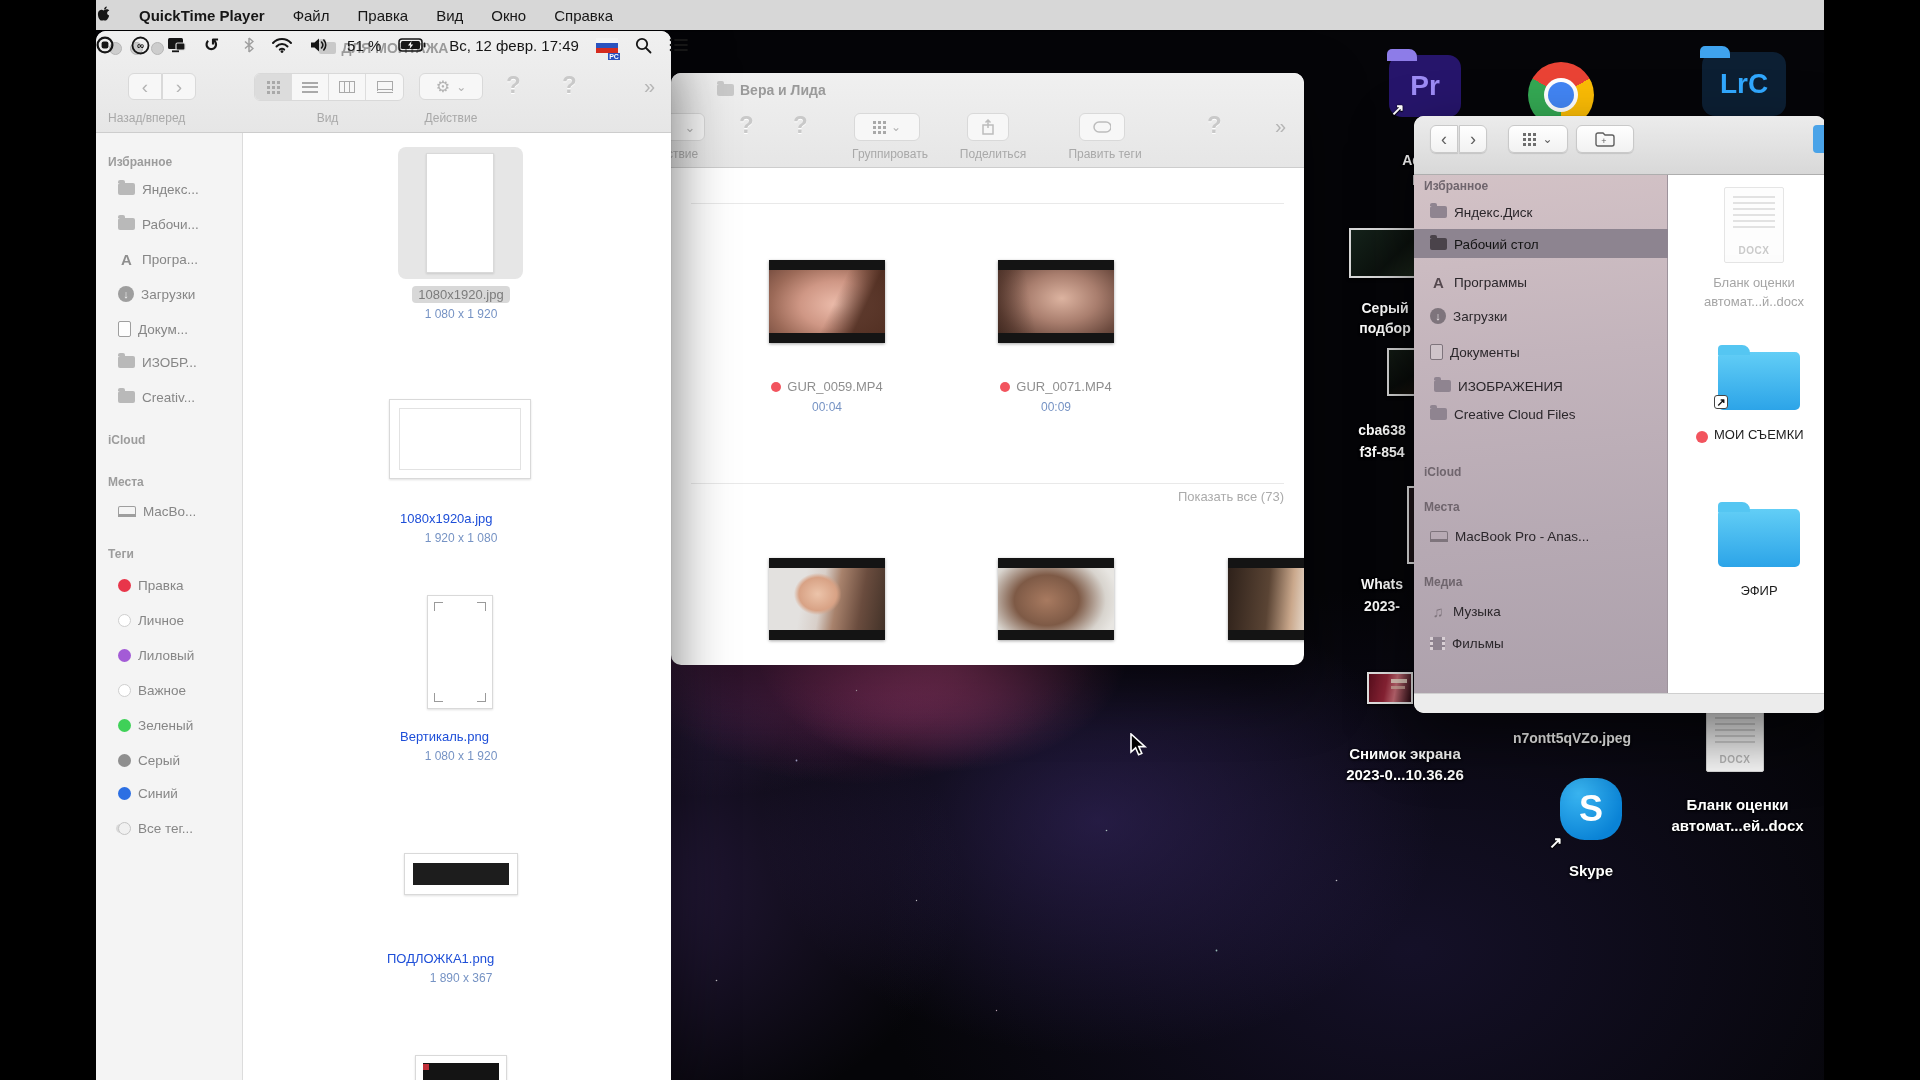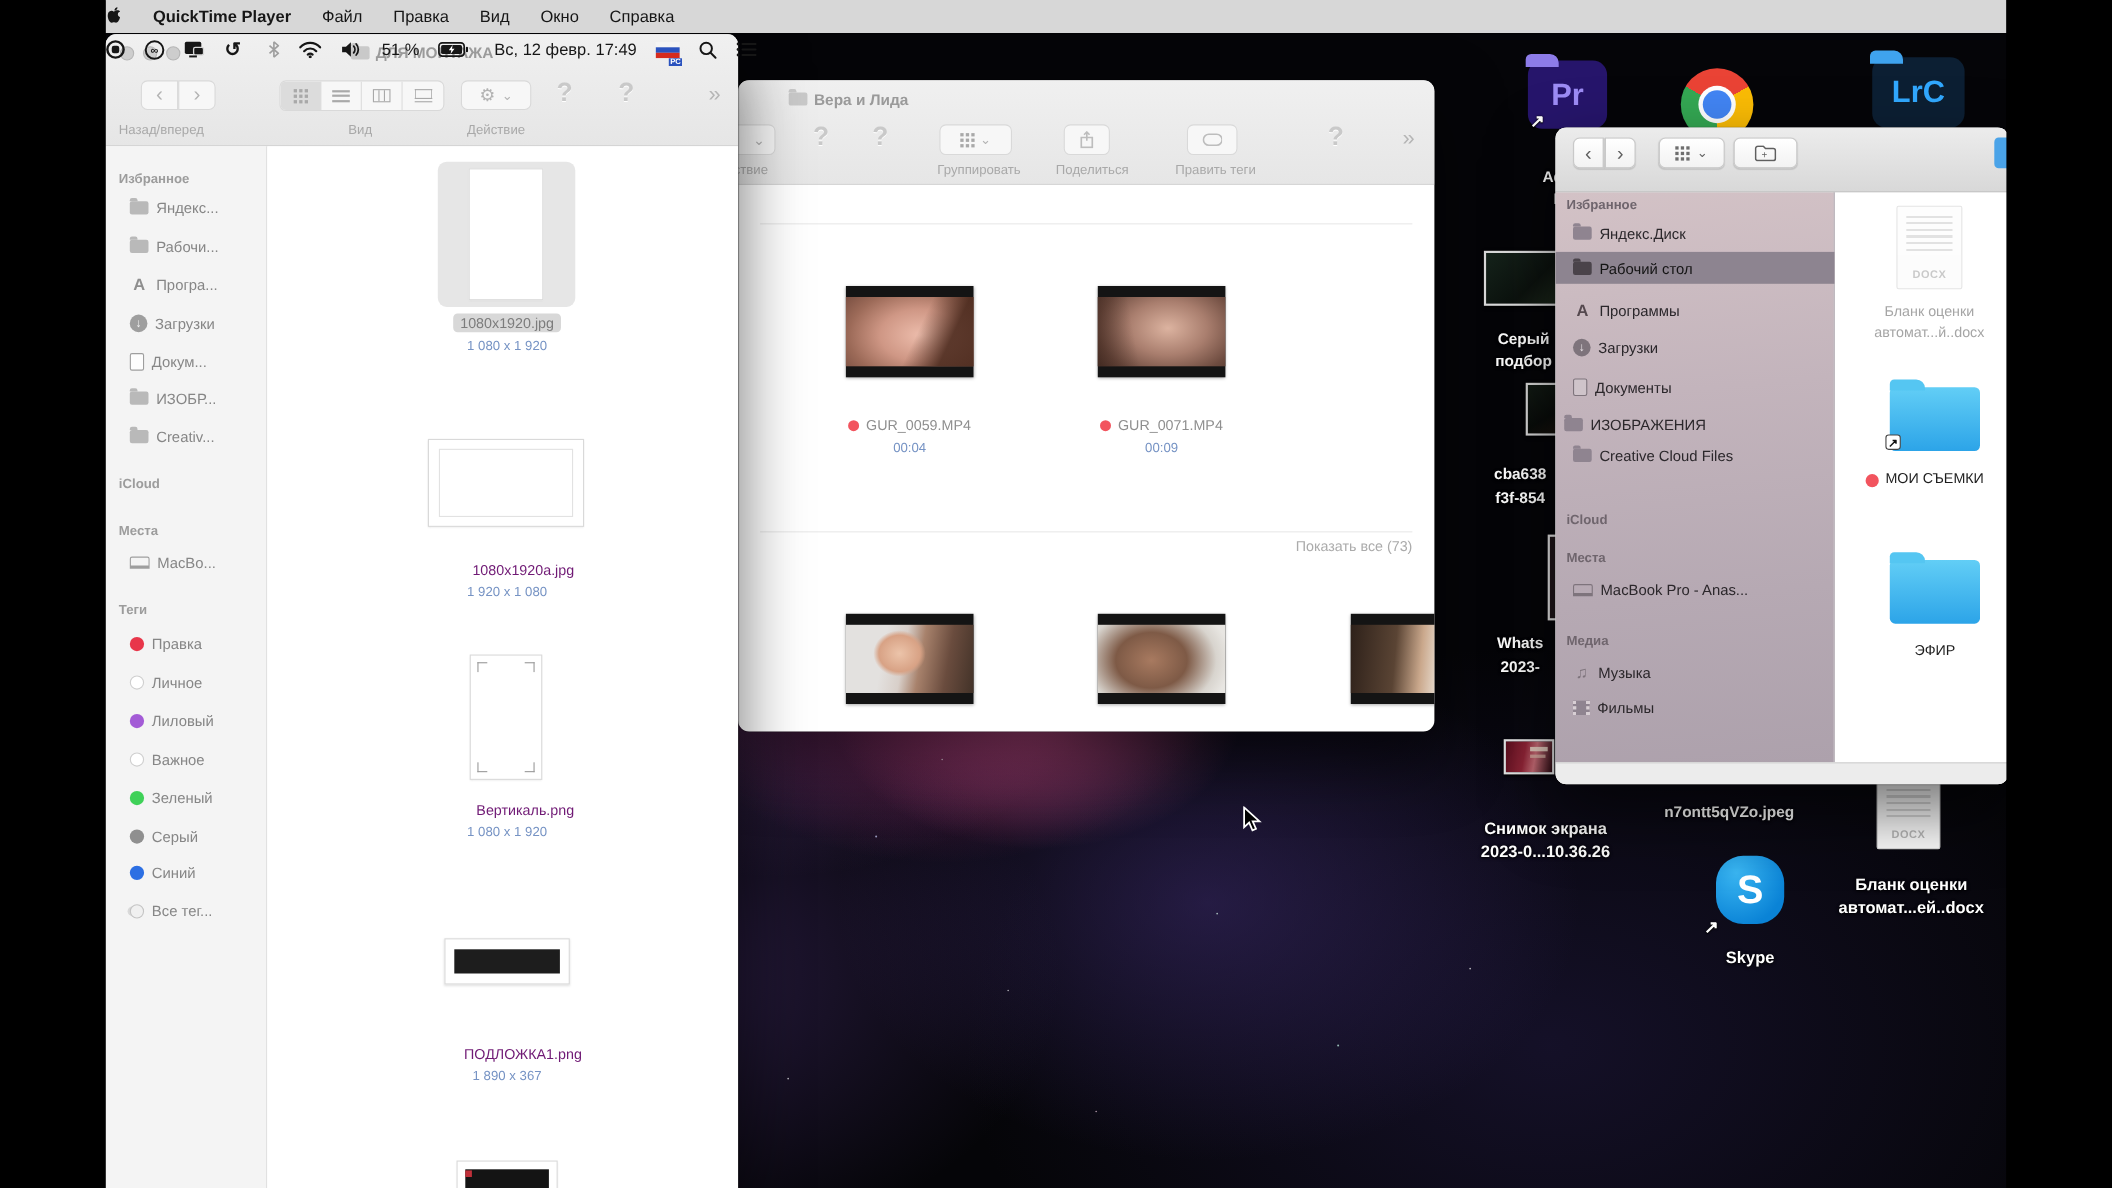--- a/index.html
+++ b/index.html
@@ -75,21 +75,21 @@
   .pg { width:13px; height:16px; background:#fdfdfd; border:1.5px solid #9e9e9e; border-radius:2px; flex:0 0 auto; }
   .lap { width:18px; height:11px; border:1.5px solid #9e9e9e; border-radius:2px 2px 0 0; border-bottom:3px solid #9e9e9e; flex:0 0 auto; }
   .appA { font-weight:bold; color:#8e8e8e; font-size:15px; width:17px; text-align:center; flex:0 0 auto; }
   .dot { width:13px; height:13px; border-radius:50%; flex:0 0 auto; }
   .dot.hollow { border:1.5px solid #cfcfcf; }
   .dot.multi { border:1.5px solid #c4c4c4; box-shadow:-4px 0 0 -2px #d9d9d9; }
   .film { width:15px; height:13px; background:#8f8490; border-left:3px dotted #d8cfd4; border-right:3px dotted #d8cfd4; flex:0 0 auto; }
   .note { color:#7e747c; font-size:15px; flex:0 0 auto; width:16px; text-align:center; }
 
   
-  .fname { position:absolute; font-size:13px; color:#701a75; text-align:right; white-space:nowrap; }
+  .fname { position:absolute; font-size:13px; color:#1d4ed8; text-align:left; white-space:nowrap; }
   .fdims { position:absolute; font-size:12px; color:#7693c4; text-align:center; white-space:nowrap; }
   .thumbcard { position:absolute; background:#fff; border:1px solid #d9d9d9; box-shadow:0 1px 2px rgba(0,0,0,.12); }
   .cmark { position:absolute; width:9px; height:9px; }
 
   
   .vthumb { position:absolute; background:#141414; box-shadow:0 1px 3px rgba(0,0,0,.35); }
   .vimg { position:absolute; left:0; right:0; top:10px; bottom:10px; }
   .vlabel { position:absolute; display:flex; align-items:center; justify-content:center; gap:6px;
     font-size:13px; color:#8f8f8f; }
   .reddot { width:10px; height:10px; border-radius:50%; background:#f2545e; flex:0 0 auto; }
@@ -455,21 +455,21 @@
         <span class="cmark" style="right:6px; top:6px; border-right:1.5px solid #9a9a9a; border-top:1.5px solid #9a9a9a;"></span>
         <span class="cmark" style="left:6px; bottom:6px; border-left:1.5px solid #9a9a9a; border-bottom:1.5px solid #9a9a9a;"></span>
         <span class="cmark" style="right:6px; bottom:6px; border-right:1.5px solid #9a9a9a; border-bottom:1.5px solid #9a9a9a;"></span>
       </div>
       <div class="fname" style="left:157px; top:596px; width:122px;">Вертикаль.png</div>
       <div class="fdims" style="left:157px; top:616px; width:122px;">1 080 x 1 920</div>
 
       <div class="thumbcard" style="left:161px; top:720px; width:114px; height:42px;">
         <div class="abs" style="left:8px; top:9px; right:8px; bottom:9px; background:#1d1d1d;"></div>
       </div>
-      <div class="fname" style="left:164px; top:818px; width:122px;">ПОДЛОЖКА1.png</div>
+      <div class="fname" style="left:144px; top:818px; width:122px;">ПОДЛОЖКА1.png</div>
       <div class="fdims" style="left:157px; top:838px; width:122px;">1 890 x 367</div>
 
       <div class="thumbcard" style="left:172px; top:922px; width:92px; height:60px;">
         <div class="abs" style="left:7px; top:7px; right:7px; height:18px; background:#141414;"></div>
         <div class="abs" style="left:7px; top:8px; width:6px; height:6px; background:#c0303a;"></div>
       </div>
     </div>
   </div>
 
   <div class="win" style="left:1414px; top:116px; width:412px; height:597px; background:#fff; z-index:60;">
@@ -514,21 +514,21 @@
           <span>Программы</span>
         </div>
       <div class="sb-i" style="left:16px; top:129px;">
           <span class="dl">↓</span>
           <span>Загрузки</span>
         </div>
       <div class="sb-i" style="left:16px; top:165px;">
           <span class="pg"></span>
           <span>Документы</span>
         </div>
-      <div class="sb-i" style="left:8px; top:199px;">
+      <div class="sb-i" style="left:20px; top:199px;">
           <span class="fol"></span>
           <span>ИЗОБРАЖЕНИЯ</span>
         </div>
       <div class="sb-i" style="left:16px; top:227px;">
           <span class="fol"></span>
           <span>Creative Cloud Files</span>
         </div>
       <div class="sb-h" style="left:10px; top:290px;">iCloud</div>
       <div class="sb-h" style="left:10px; top:325px;">Места</div>
       <div class="sb-i" style="left:16px; top:349px;">

